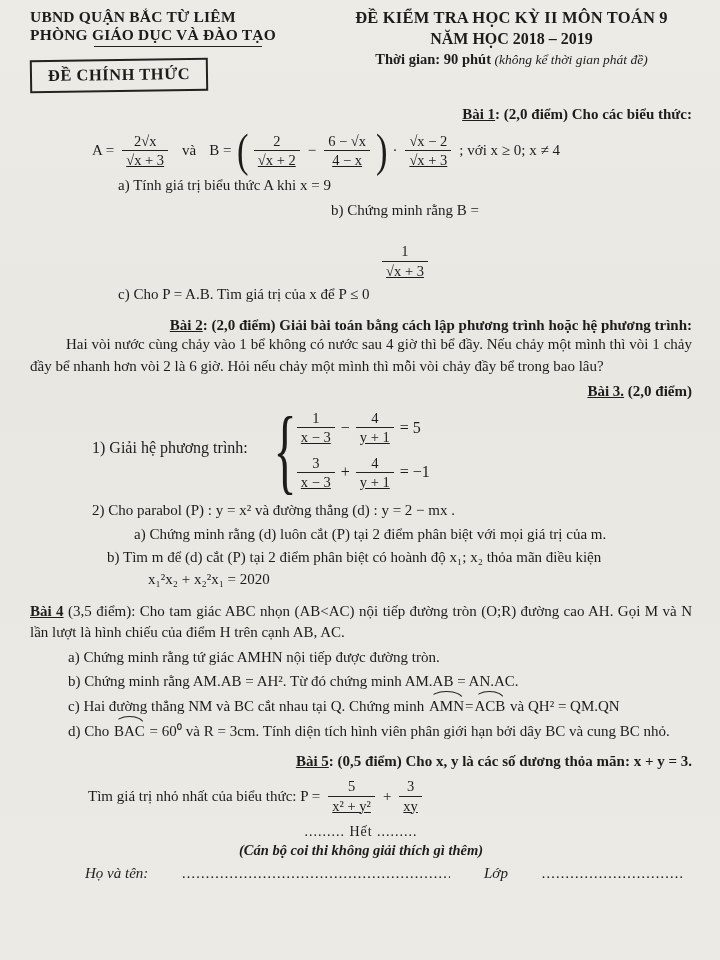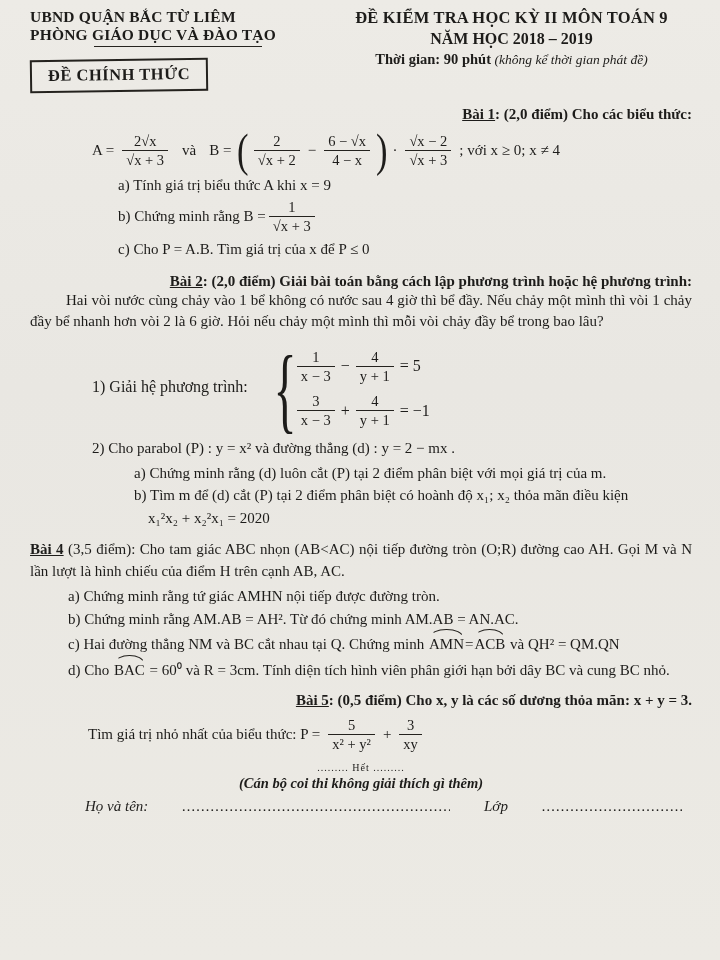--- a/index.html
+++ b/index.html
@@ -33,33 +33,33 @@
   .bai-intro{font-weight:600;}
   .para{font-size:15px;line-height:1.42;text-align:justify;}
   .indent{text-indent:36px;}
   .item{font-size:15px;line-height:1.5;margin-left:88px;}
   .item4{font-size:15px;line-height:1.55;margin-left:38px;}
 
   
   .mrow{display:flex;align-items:center;gap:7px;font-size:15px;}
   .frac{display:inline-block;text-align:center;font-size:14.5px;line-height:1.12;margin:0 1px;}
   .frac .num{display:block;border-bottom:1.4px solid #24221e;padding:0 4px 1px;}
-  .frac .den{display:block;padding:1px 4px 0;}
+  .frac .den{display:block;padding:1px 4px 0;text-decoration:underline;}
   .paren{font-size:46px;line-height:0;font-weight:400;transform:scaleX(.75);display:inline-block;margin:0 -4px;}
   .brace{font-size:96px;line-height:0;font-weight:300;transform:scaleX(.5);display:inline-block;margin-right:-12px;}
   .arc{position:relative;display:inline-block;padding:2px 1px 0;}
   .arc::before{content:"";position:absolute;top:-2px;left:6%;right:6%;height:6px;
                border:1.4px solid transparent;border-top-color:#24221e;
                border-radius:50% 50% 0 0 / 100% 100% 0 0;}
   .sys{display:flex;align-items:center;margin:6px 0 4px 142px;}
   .eqs{display:flex;flex-direction:column;gap:9px;}
   .eq{display:flex;align-items:center;gap:5px;}
 
   
-  .het{text-align:center;font-size:10px;margin-top:10px;letter-spacing:1px;}
+  .het{text-align:center;font-size:14px;margin-top:10px;letter-spacing:1px;}
   .note{text-align:center;font-size:14.5px;font-style:italic;font-weight:700;margin-top:2px;}
   .nameline{display:flex;align-items:baseline;font-style:italic;font-size:15px;
             margin:6px 10px 0 55px;white-space:nowrap;overflow:hidden;gap:34px;}
   .dots{overflow:hidden;letter-spacing:1px;}
   .dots.grow{flex:0 1 auto;}
 </style>
 </head>
 <body>
 
 <div class="page">
@@ -106,38 +106,41 @@
         </span>
         <span class="paren">)</span>
         <span>·</span>
         <span class="frac">
           <span class="num">√x − 2</span>
           <span class="den">√x + 3</span>
         </span>
         <span>; với x ≥ 0; x ≠ 4</span>
       </div>
       <div class="item">a) Tính giá trị biểu thức A khi x = 9</div>
-      <div class="item mrow" style="gap:2px;margin-top:2px;">
+      <div class="item mrow" style="gap:22px;margin-top:2px;flex-direction:column;">
         <span>b) Chứng minh rằng B =</span>
         <span class="frac">
           <span class="num">1</span>
           <span class="den">√x + 3</span>
         </span>
       </div>
       <div class="item" style="margin-top:4px;">c) Cho P = A.B. Tìm giá trị của x để P ≤ 0</div>
     </div>
 
     <div class="bai" style="margin-top:12px;">
       <div class="bai-head">
         <span class="bai-label">Bài 2</span><span class="bai-intro">: (2,0 điểm) Giải bài toán bằng cách lập phương trình hoặc hệ phương trình:</span>
       </div>
       <div class="para indent">Hai vòi nước cùng chảy vào 1 bể không có nước sau 4 giờ thì bể đầy. Nếu chảy một mình thì vòi 1 chảy đầy bể nhanh hơn vòi 2 là 6 giờ. Hỏi nếu chảy một mình thì mỗi vòi chảy đầy bể trong bao lâu?</div>
     </div>
 
     <div class="bai" style="margin-top:6px;">
+      <div class="bai-head">
+        <span class="bai-label">Bài 3.</span><span class="bai-intro"> (2,0 điểm)</span>
+      </div>
       <div style="display:flex;align-items:center;">
         <span style="margin-left:62px;">1) Giải hệ phương trình:</span>
         <div class="sys" style="margin:10px 0 6px 14px;">
           <span class="brace">{</span>
           <div class="eqs">
             <div class="eq">
               <span class="frac">
                   <span class="num">1</span>
                   <span class="den">x − 3</span>
                 </span>
@@ -158,21 +161,21 @@
                   <span class="num">4</span>
                   <span class="den">y + 1</span>
                 </span>
               <span>= −1</span>
             </div>
           </div>
         </div>
       </div>
       <div class="para" style="margin-left:62px;margin-top:4px;">2) Cho parabol (P) :  y = x²  và đường thẳng (d) :  y = 2 − mx .</div>
       <div class="item" style="margin-left:104px;margin-top:2px;">a) Chứng minh rằng (d) luôn cắt (P) tại 2 điểm phân biệt với mọi giá trị của m.</div>
-      <div class="item" style="margin-left:104px;">b) Tìm m để (d) cắt (P) tại 2 điểm phân biệt có hoành độ x₁; x₂ thỏa mãn điều kiện</div>
+      <div class="item" style="margin-left:77px;">b) Tìm m để (d) cắt (P) tại 2 điểm phân biệt có hoành độ x₁; x₂ thỏa mãn điều kiện</div>
       <div class="item" style="margin-left:118px;">x₁²x₂ + x₂²x₁ = 2020</div>
     </div>
 
     <div class="bai" style="margin-top:10px;">
       <div class="para">
         <span class="bai-label">Bài 4</span><span> (3,5 điểm): Cho tam giác ABC nhọn (AB&lt;AC) nội tiếp đường tròn (O;R) đường cao AH. Gọi M và N lần lượt là hình chiếu của điểm H trên cạnh AB, AC.</span>
       </div>
       <div class="item4" style="margin-top:3px;">a)  Chứng minh rằng tứ giác AMHN nội tiếp được đường tròn.</div>
       <div class="item4">b)  Chứng minh rằng AM.AB = AH². Từ đó chứng minh AM.AB = AN.AC.</div>
       <div class="item4">

